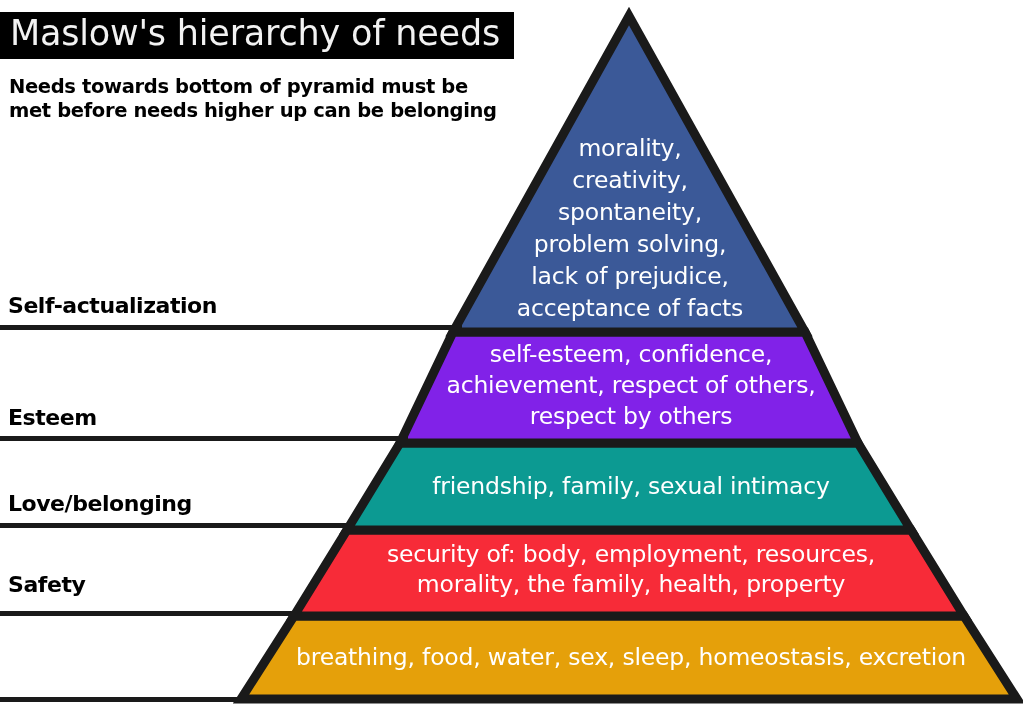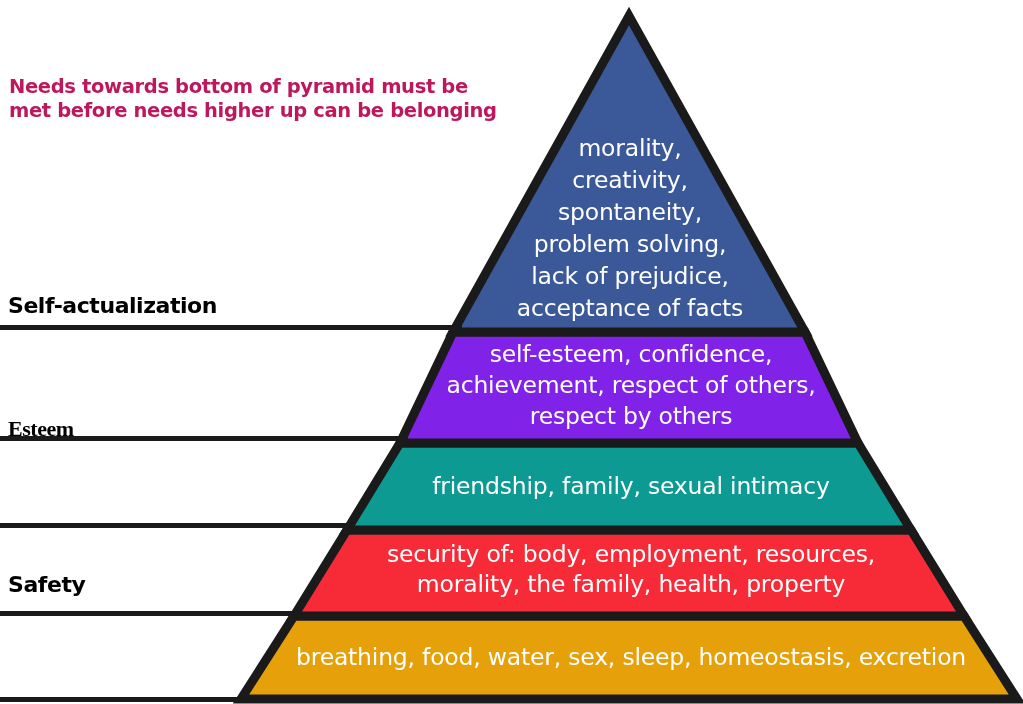--- a/index.html
+++ b/index.html
@@ -38,21 +38,21 @@
   
   #subtitle {
     position: absolute;
     left: 9px;
     top: 75px;
     width: 530px;
     font-family: "DejaVu Sans", sans-serif;
     font-weight: bold;
     font-size: 19.5px;
     line-height: 1.22;
-    color: #be185d;
+    color: #000000;
     letter-spacing: -0.35px;
   }
   #subtitle .sub-line { display: block; white-space: nowrap; }
 
   
   .tier-label {
     position: absolute;
     font-family: "DejaVu Sans", sans-serif;
     font-weight: bold;
     font-size: 22px;
@@ -63,21 +63,21 @@
   }
   .leader-line {
     position: absolute;
     left: 0;
     height: 5px;
     background: #1a1a1a;
   }
 
   
   #label-self  { top: 293px; text-align: center; }
-  #label-esteem{ top: 416px; font-family: Liberation Serif, serif; }
+  #label-esteem{ top: 405px; }
   #label-love  { top: 491px; }
   #label-safety{ top: 572px; }
   #label-phys  { top: 663px; }
 
   
   #line-1 { top: 325px; width: 462px; }
   #line-2 { top: 436px; width: 408px; }
   #line-3 { top: 523px; width: 352px; }
   #line-4 { top: 611px; width: 296px; }
   #line-5 { top: 697px; width: 243px; }
@@ -140,21 +140,25 @@
   </svg>
 
   <div class="leader-line" id="line-1"></div>
   <div class="leader-line" id="line-2"></div>
   <div class="leader-line" id="line-3"></div>
   <div class="leader-line" id="line-4"></div>
   <div class="leader-line" id="line-5"></div>
 
   <div class="tier-label" id="label-self">Self-actualization</div>
   <div class="tier-label" id="label-esteem">Esteem</div>
+  <div class="tier-label" id="label-love">Love/belonging</div>
   <div class="tier-label" id="label-safety">Safety</div>
 
+  <div id="title-bar">
+    <span class="title-text">Maslow's hierarchy of needs</span>
+  </div>
 
   <div id="subtitle">
     <span class="sub-line">Needs towards bottom of pyramid must be</span>
     <span class="sub-line">met before needs higher up can be belonging</span>
   </div>
 
 </div>
 
 </body></html>

